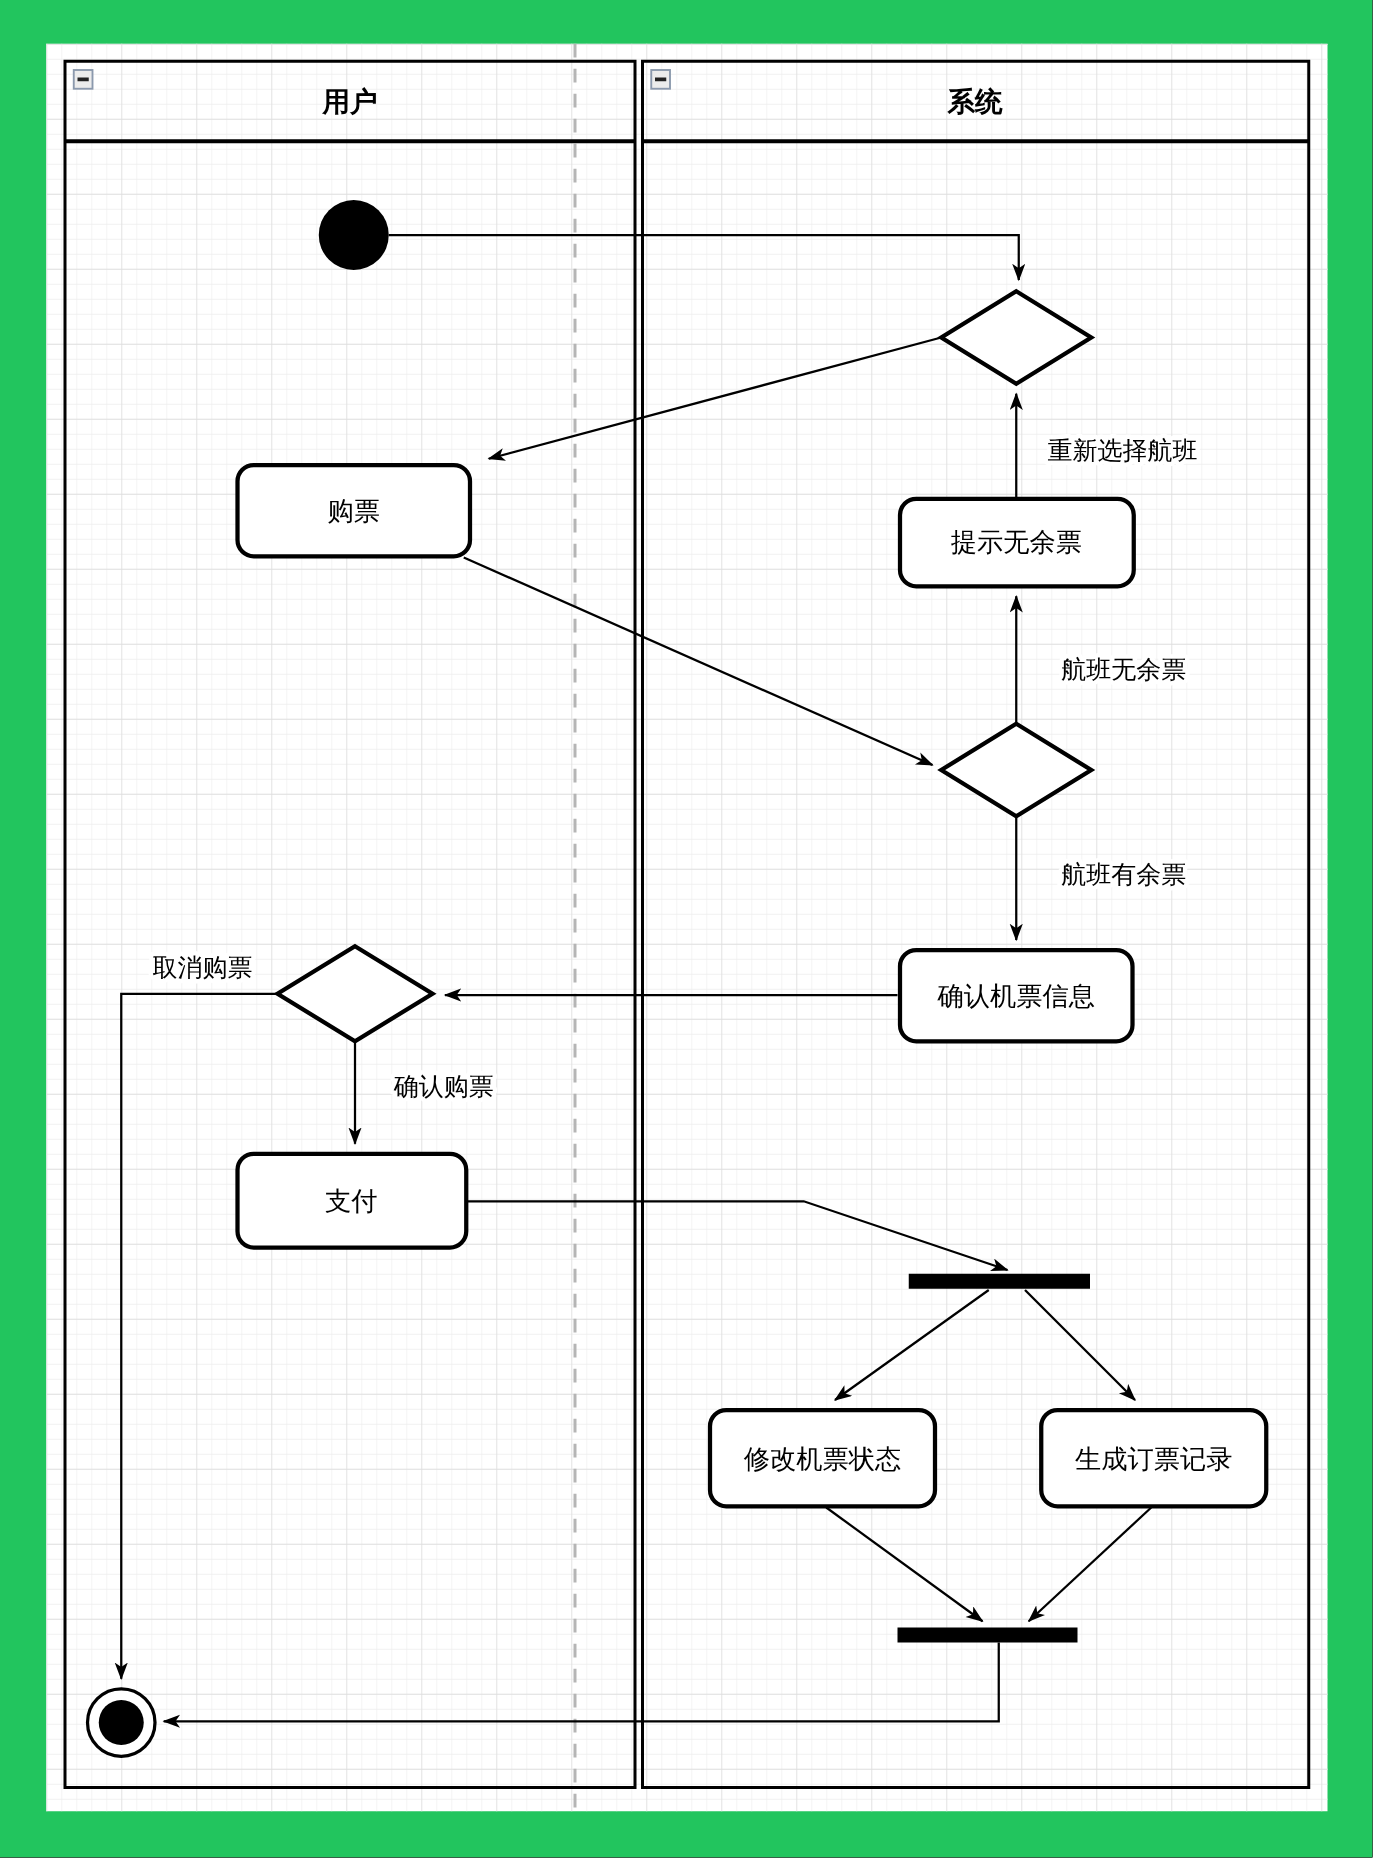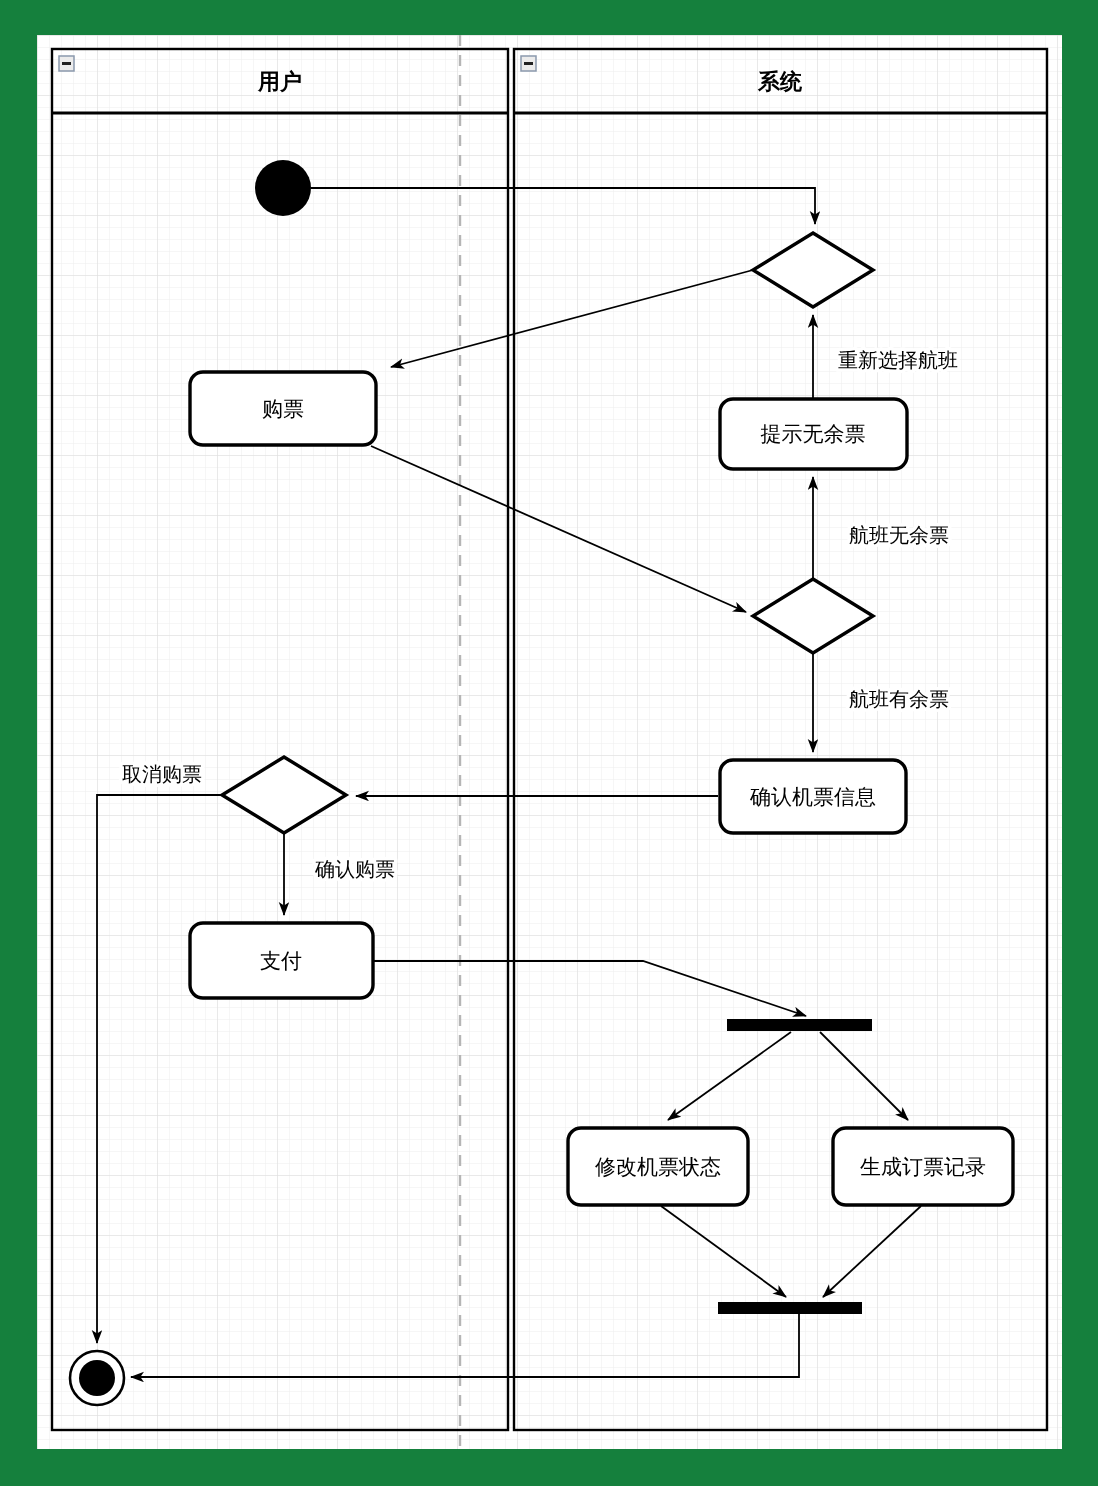--- a/index.html
+++ b/index.html
@@ -1,20 +1,20 @@
 <!DOCTYPE html>
 <html><head>
 <meta charset="utf-8">
 <style>
   html, body { margin: 0; padding: 0; background: #000; }
   .stage {
     position: relative;
     width: 1098px;
     height: 1486px;
-    background: #15803d;
+    background: #22c55e;
     font-family: "Liberation Sans", "DejaVu Sans", sans-serif;
   }
   svg { position: absolute; left: 0; top: 0; }
   .node-rect {
     fill: #ffffff;
     stroke: #000000;
     stroke-width: 3.4;
   }
   .diamond {
     fill: #ffffff;

